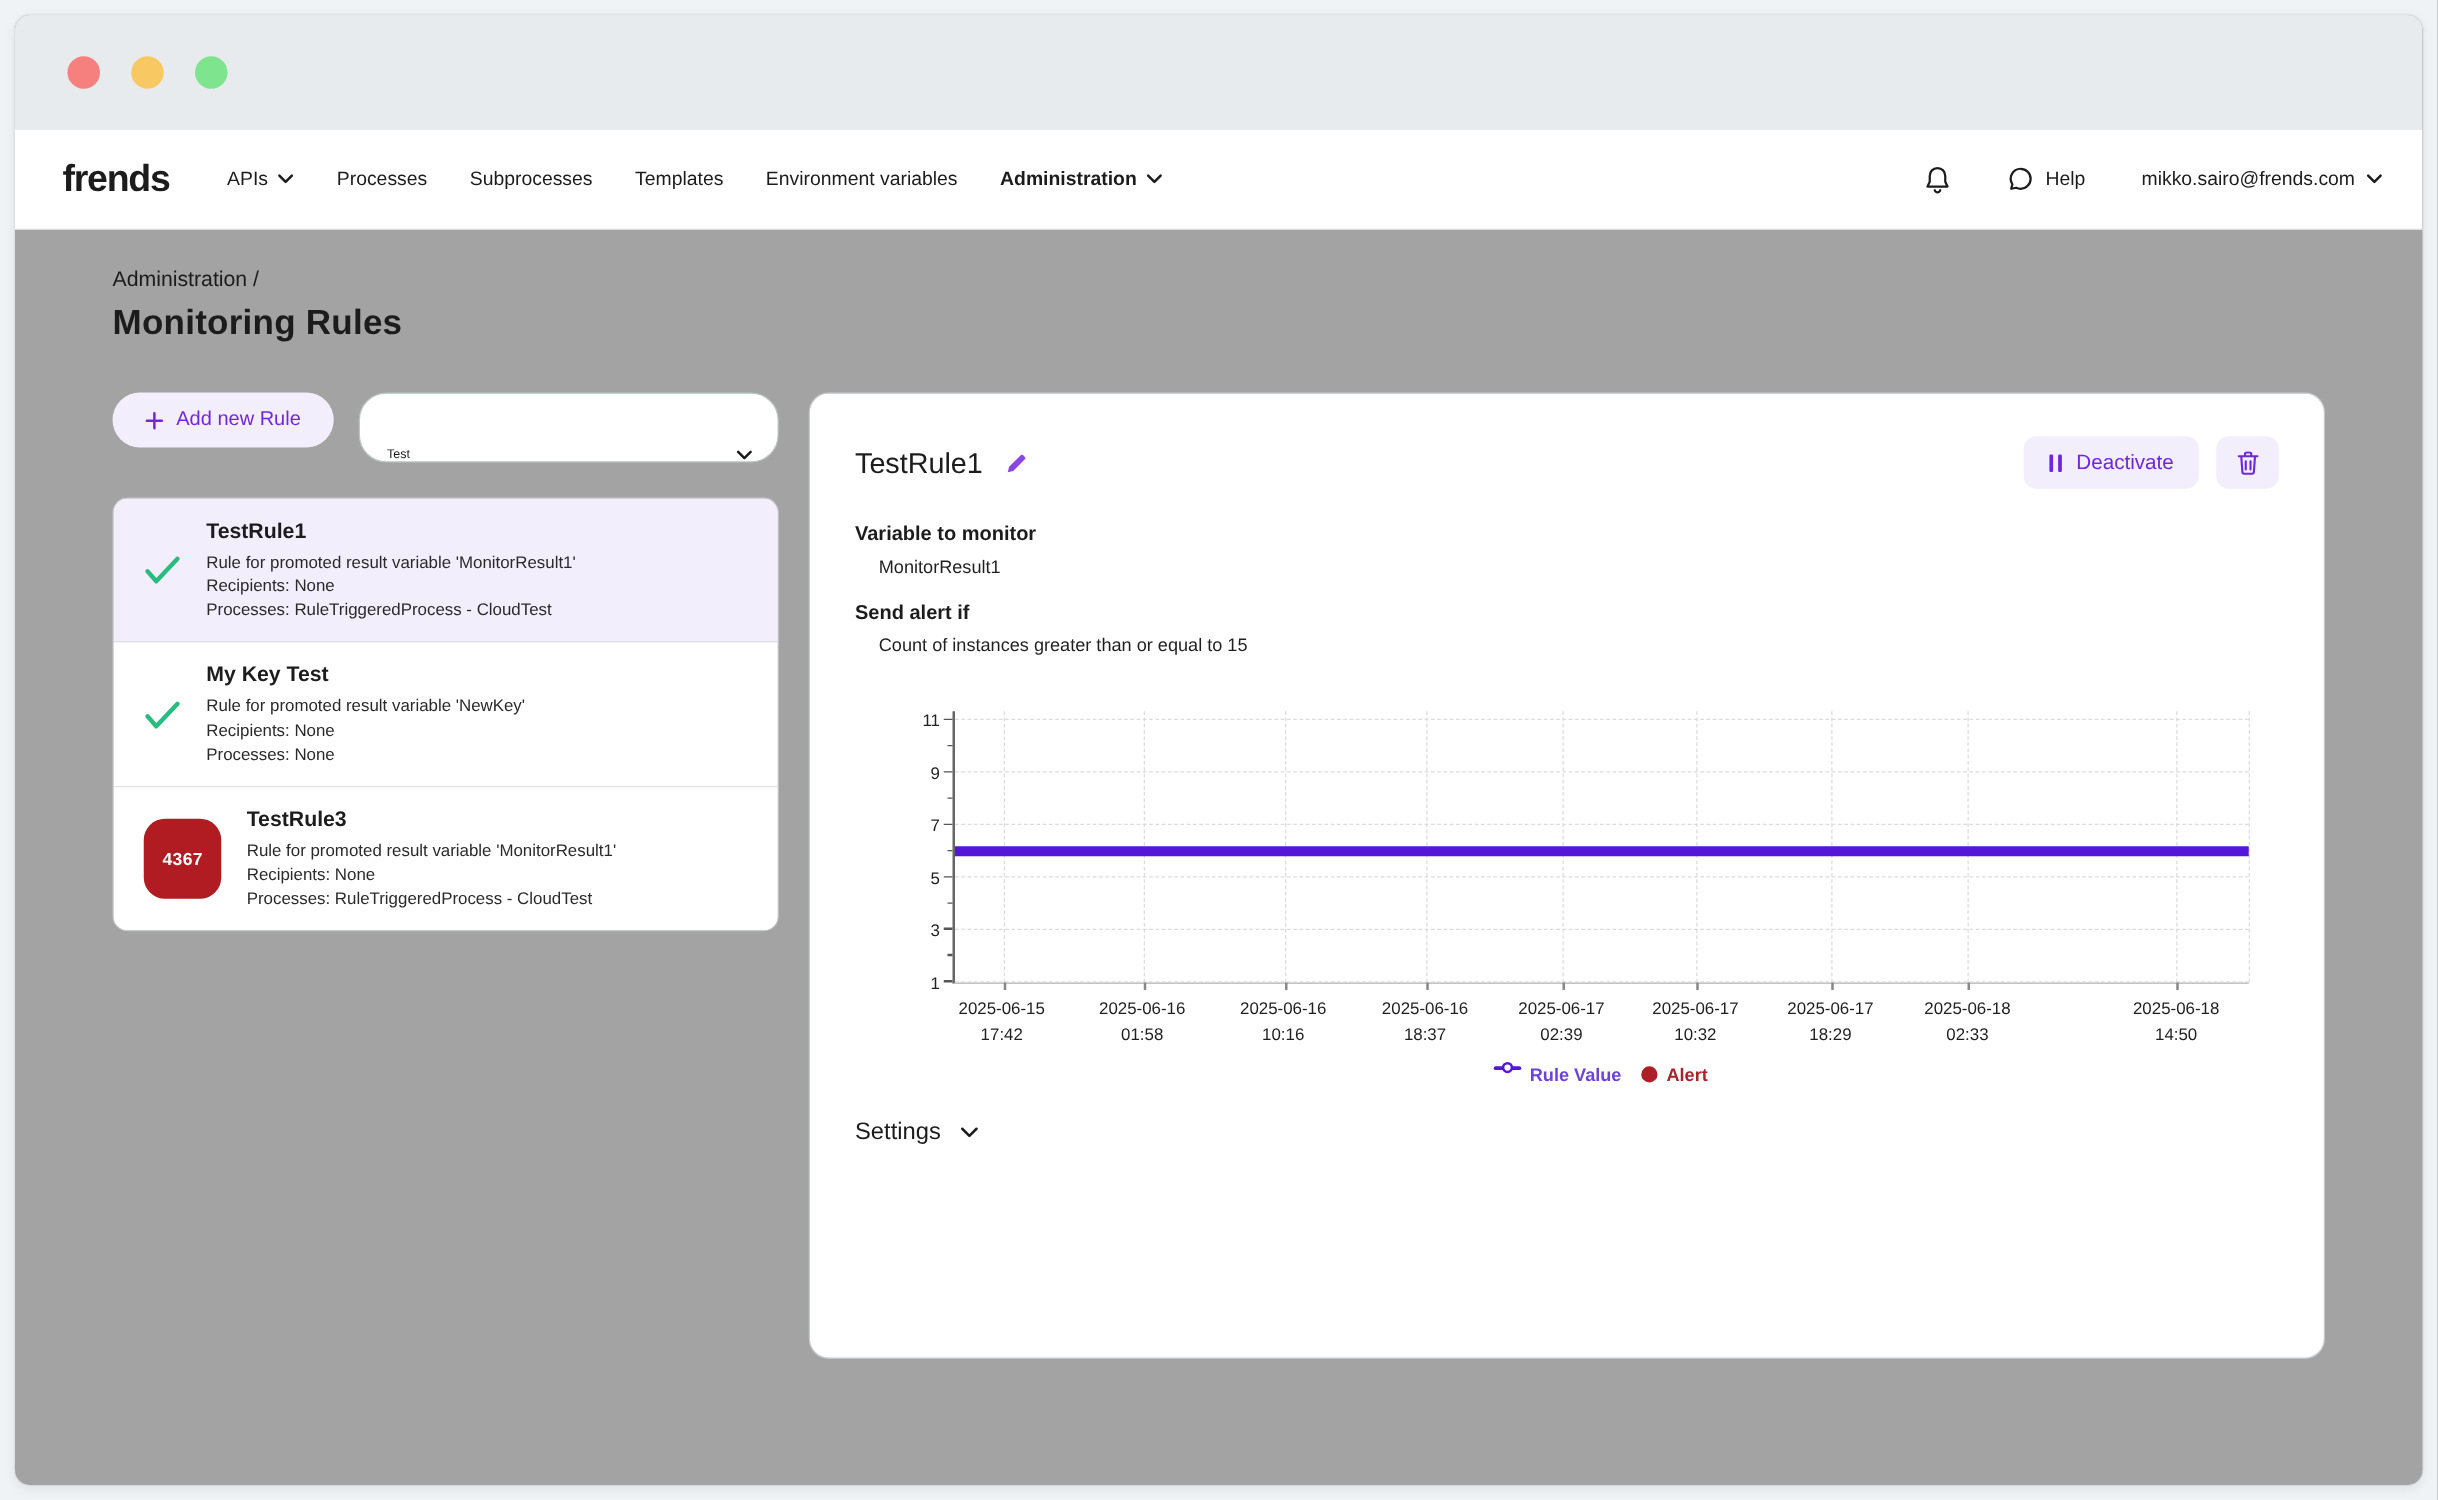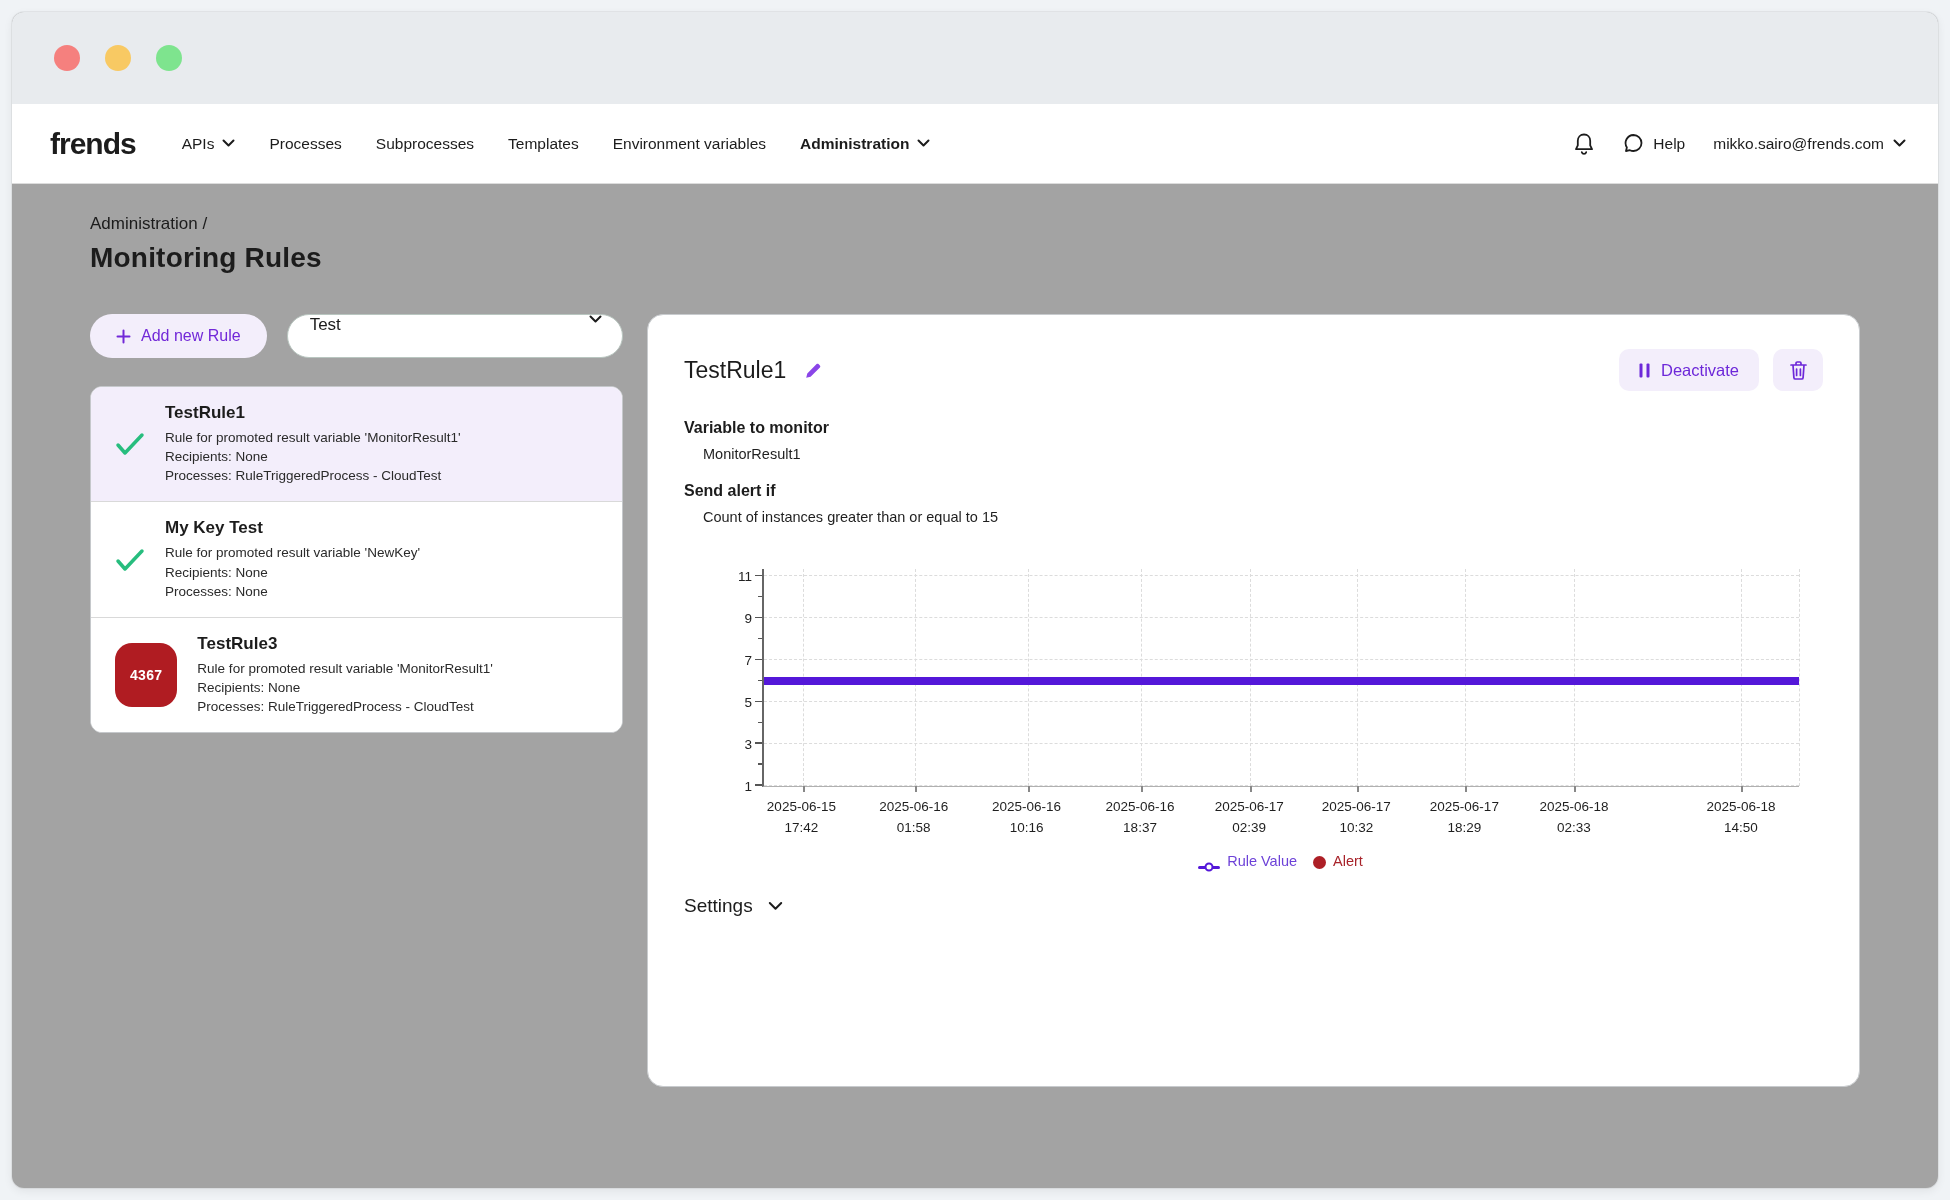--- a/index.html
+++ b/index.html
@@ -20,43 +20,43 @@
   .dot { width:26px; height:26px; border-radius:50%; }
   .dot.red { background:#F5807E; } .dot.yellow { background:#F8C963; } .dot.green { background:#7EE48E; }
   
   .navbar { height:80px; background:#fff; border-bottom:1px solid #dcdcdc; display:flex; align-items:center; padding:0 32px 0 38px; }
   .logo { font-size:30px; font-weight:600; letter-spacing:-1px; margin-right:46px; cursor:pointer; }
   .nav-items { display:flex; align-items:center; gap:34px; }
   .nav-item { display:flex; align-items:center; gap:8px; font-size:15.5px; cursor:pointer; white-space:nowrap; }
   .nav-item.bold .nav-label { font-weight:700; }
   .chev { width:13px; height:9px; }
   .chev path { fill:none; stroke:#1c1c1c; stroke-width:2; stroke-linecap:round; stroke-linejoin:round; }
-  .nav-right { margin-left:auto; display:flex; align-items:center; gap:28px; }
+  .nav-right { margin-left:auto; display:flex; align-items:center; gap:45px; }
   .icon-btn { display:flex; align-items:center; gap:9px; cursor:pointer; font-size:15.5px; }
   .icon-btn svg { display:block; }
   
   .content { padding:30px 78px 0 78px; }
   .breadcrumb { font-size:17px; margin-bottom:8px; cursor:pointer; }
   h1.page-title { font-size:28px; font-weight:600; letter-spacing:0.2px; margin-bottom:40px; }
   .columns { display:flex; align-items:flex-start; gap:24px; }
   
   .left-col { width:533px; flex-shrink:0; }
   .toolbar { display:flex; gap:20px; margin-bottom:28px; }
   .btn-add {
     height:44px; padding:0 26px; border:none; border-radius:22px;
     background:#f3eefb; color:#7228d8; font-size:16px; font-weight:500;
     display:flex; align-items:center; gap:10px; cursor:pointer;
     font-family:inherit;
   }
   .plus-icon { width:15px; height:15px; }
   .plus-icon path { stroke:#7228d8; stroke-width:2; stroke-linecap:round; fill:none; }
   .select {
-    flex:1; height:44px; border:1.5px solid #b9c6c0; border-radius:22px;
-    background:#fff; display:flex; align-items:flex-start; justify-content:space-between;
-    padding:0 20px 0 22px; font-size:17px; cursor:pointer;
+    flex:1; height:56px; border:1.5px solid #b9c6c0; border-radius:22px;
+    background:#fff; display:flex; align-items:flex-end; justify-content:space-between;
+    padding:0 20px 0 22px; font-size:10px; cursor:pointer;
   }
   .rules-card { border:1px solid #c5c8cb; border-radius:12px; background:#fff; overflow:hidden; }
   .rule-item { display:flex; align-items:center; gap:20px; padding:16px 18px 16px 24px; cursor:pointer; border-bottom:1px solid #d9d9d9; background:#fff; }
   .rule-item:last-child { border-bottom:none; }
   .rule-item.selected { background:#f3eefb; }
   .rule-status { flex-shrink:0; display:flex; align-items:center; }
   .check-icon { width:30px; height:24px; }
   .check-icon path { fill:none; stroke:#27BD7E; stroke-width:3.5; stroke-linecap:round; stroke-linejoin:round; }
   .alert-badge { background:#B01C22; color:#fff; font-size:14px; font-weight:600; padding:24px 15px; border-radius:17px; letter-spacing:0.3px; }
   .rule-title { font-size:17px; font-weight:600; margin-bottom:5px; }
@@ -85,21 +85,21 @@
   .plot { position:relative; margin-left:48px; height:218px; border-left:2px solid #666; border-bottom:1px solid #b0b0b0; }
   .hgrid { position:absolute; left:0; right:0; height:0; border-top:1.5px dashed #dcdcdc; }
   .vgrid { position:absolute; top:0; bottom:0; width:0; border-left:1.5px dashed #dcdcdc; }
   .ytick { position:absolute; height:1.5px; background:#555; }
   .ylabel { position:absolute; width:34px; text-align:right; font-size:13.5px; color:#222; }
   .xtickmark { position:absolute; bottom:-6px; width:1.5px; height:6px; background:#888; }
   .series-line { position:absolute; left:0; right:0; height:8px; }
   .x-labels { position:relative; margin-left:48px; height:54px; margin-top:10px; }
   .x-label { position:absolute; transform:translateX(-50%); text-align:center; font-size:13.5px; color:#1f1f1f; line-height:1.55; white-space:nowrap; }
   .legend { display:flex; justify-content:center; align-items:center; gap:16px; margin-top:2px; margin-left:48px; font-size:14.5px; }
-  .legend-item { display:flex; align-items:flex-end; gap:7px; }
+  .legend-item { display:flex; align-items:flex-start; gap:7px;font-weight:bold; }
   .lg-line { position:relative; width:22px; height:3px; border-radius:2px; }
   .lg-line .lg-circ { position:absolute; left:50%; top:50%; transform:translate(-50%,-50%); width:9px; height:9px; border-radius:50%; background:#fff; border:2.5px solid currentColor; box-sizing:border-box; }
   .lg-dot { width:13px; height:13px; border-radius:50%; }
   
   .settings-row { display:flex; align-items:center; gap:15px; margin-top:26px; cursor:pointer; width:fit-content; }
   .settings-label { font-size:19px; font-weight:500; }
   .chev-lg { width:15px; height:10px; }
   .chev-lg path { fill:none; stroke:#1c1c1c; stroke-width:2; stroke-linecap:round; stroke-linejoin:round; }
 </style>
 </head>

